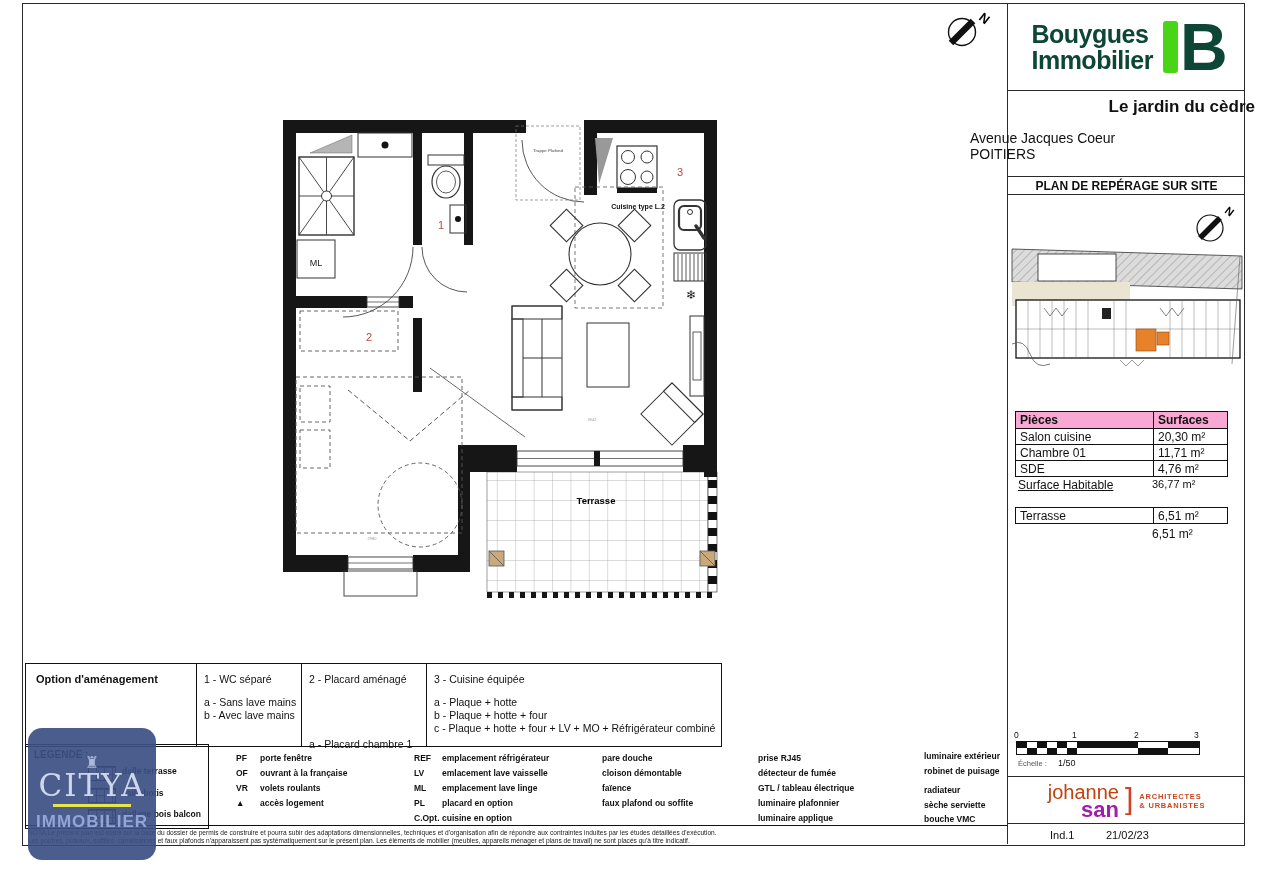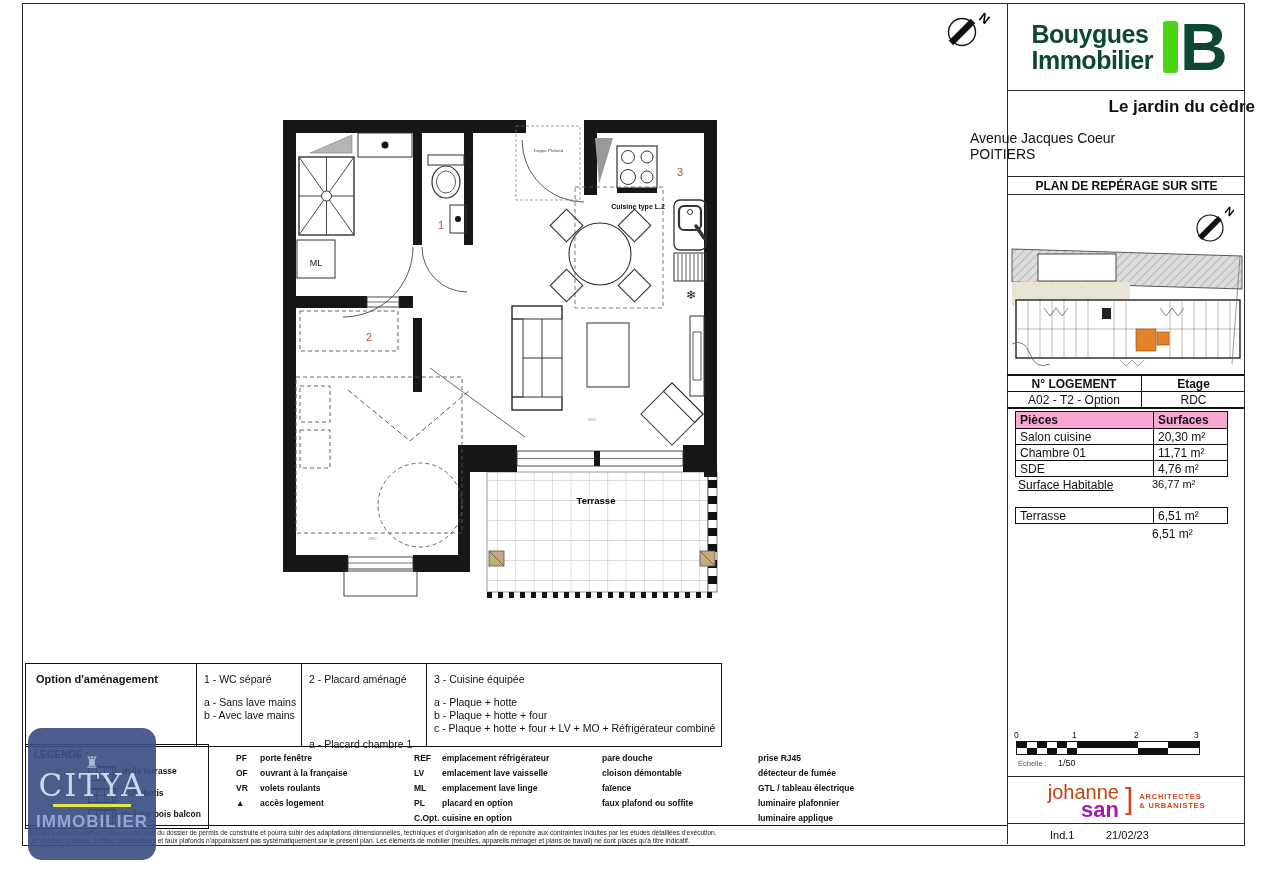--- a/index.html
+++ b/index.html
@@ -263,20 +263,27 @@
     <div class="ab-v">faïence</div>
     <div class="ab-v">faux plafond ou soffite</div>
   </div>
   <div class="abs ab-col" style="left:758px;top:751px;">
     <div class="ab-v">prise RJ45</div>
     <div class="ab-v">détecteur de fumée</div>
     <div class="ab-v">GTL / tableau électrique</div>
     <div class="ab-v">luminaire plafonnier</div>
     <div class="ab-v">luminaire applique</div>
   </div>
+  <div class="abs ab-col" style="left:924px;top:749px;line-height:14.5px;">
+    <div class="ab-v">luminaire extérieur</div>
+    <div class="ab-v">robinet de puisage</div>
+    <div class="ab-v" style="margin-top:5px;">radiateur</div>
+    <div class="ab-v">sèche serviette</div>
+    <div class="ab-v">bouche VMC</div>
+  </div>
 
   <div class="abs leg-box">
     <span class="leg-title">LEGENDE :</span>
     <span class="leg-ico" style="top:21px;"></span>
     <span class="leg-item" style="top:21px;">dalle terrasse</span>
     <span class="leg-ico" style="top:43px;"></span>
     <span class="leg-item" style="top:43px;">caillebotis</span>
     <span class="leg-ico" style="top:64px;"></span>
     <span class="leg-item" style="top:64px;">dallage bois balcon</span>
   </div>
@@ -335,30 +342,20 @@
       <polyline points="150,112 156,120 162,112 168,120 174,112" fill="none" stroke="#333" stroke-width="0.6"></polyline>
       <polyline points="110,164 116,170 122,164 128,170 134,164" fill="none" stroke="#333" stroke-width="0.5"></polyline>
       <rect x="92" y="112" width="9" height="11" fill="#222"></rect>
       <rect x="126" y="133" width="20" height="22" fill="#e8822a" stroke="#8a4510" stroke-width="0.6"></rect>
       <rect x="147" y="136" width="12" height="13" fill="#e8822a" stroke="#8a4510" stroke-width="0.6"></rect>
       <path d="M2 148Q14 142 20 158T40 168" fill="none" stroke="#555" stroke-width="0.8"></path>
       <line x1="230" y1="60" x2="222" y2="168" stroke="#555" stroke-width="0.6"></line>
     </g>
   </svg>
 
-  <div class="abs unit-tbl">
-    <div class="unit-row hd">
-      <div class="unit-c1">N° LOGEMENT</div>
-      <div class="unit-c2">Etage</div>
-    </div>
-    <div class="unit-row">
-      <div class="unit-c1">A02 - T2 - Option</div>
-      <div class="unit-c2">RDC</div>
-    </div>
-  </div>
 
   <div class="abs sur-tbl">
     <div class="sur-row">
       <div class="sur-a">Pièces</div>
       <div class="sur-b">Surfaces</div>
     </div>
     <div class="sur-row">
       <div class="sur-a">Salon cuisine</div>
       <div class="sur-b">20,30 m²</div>
     </div>

